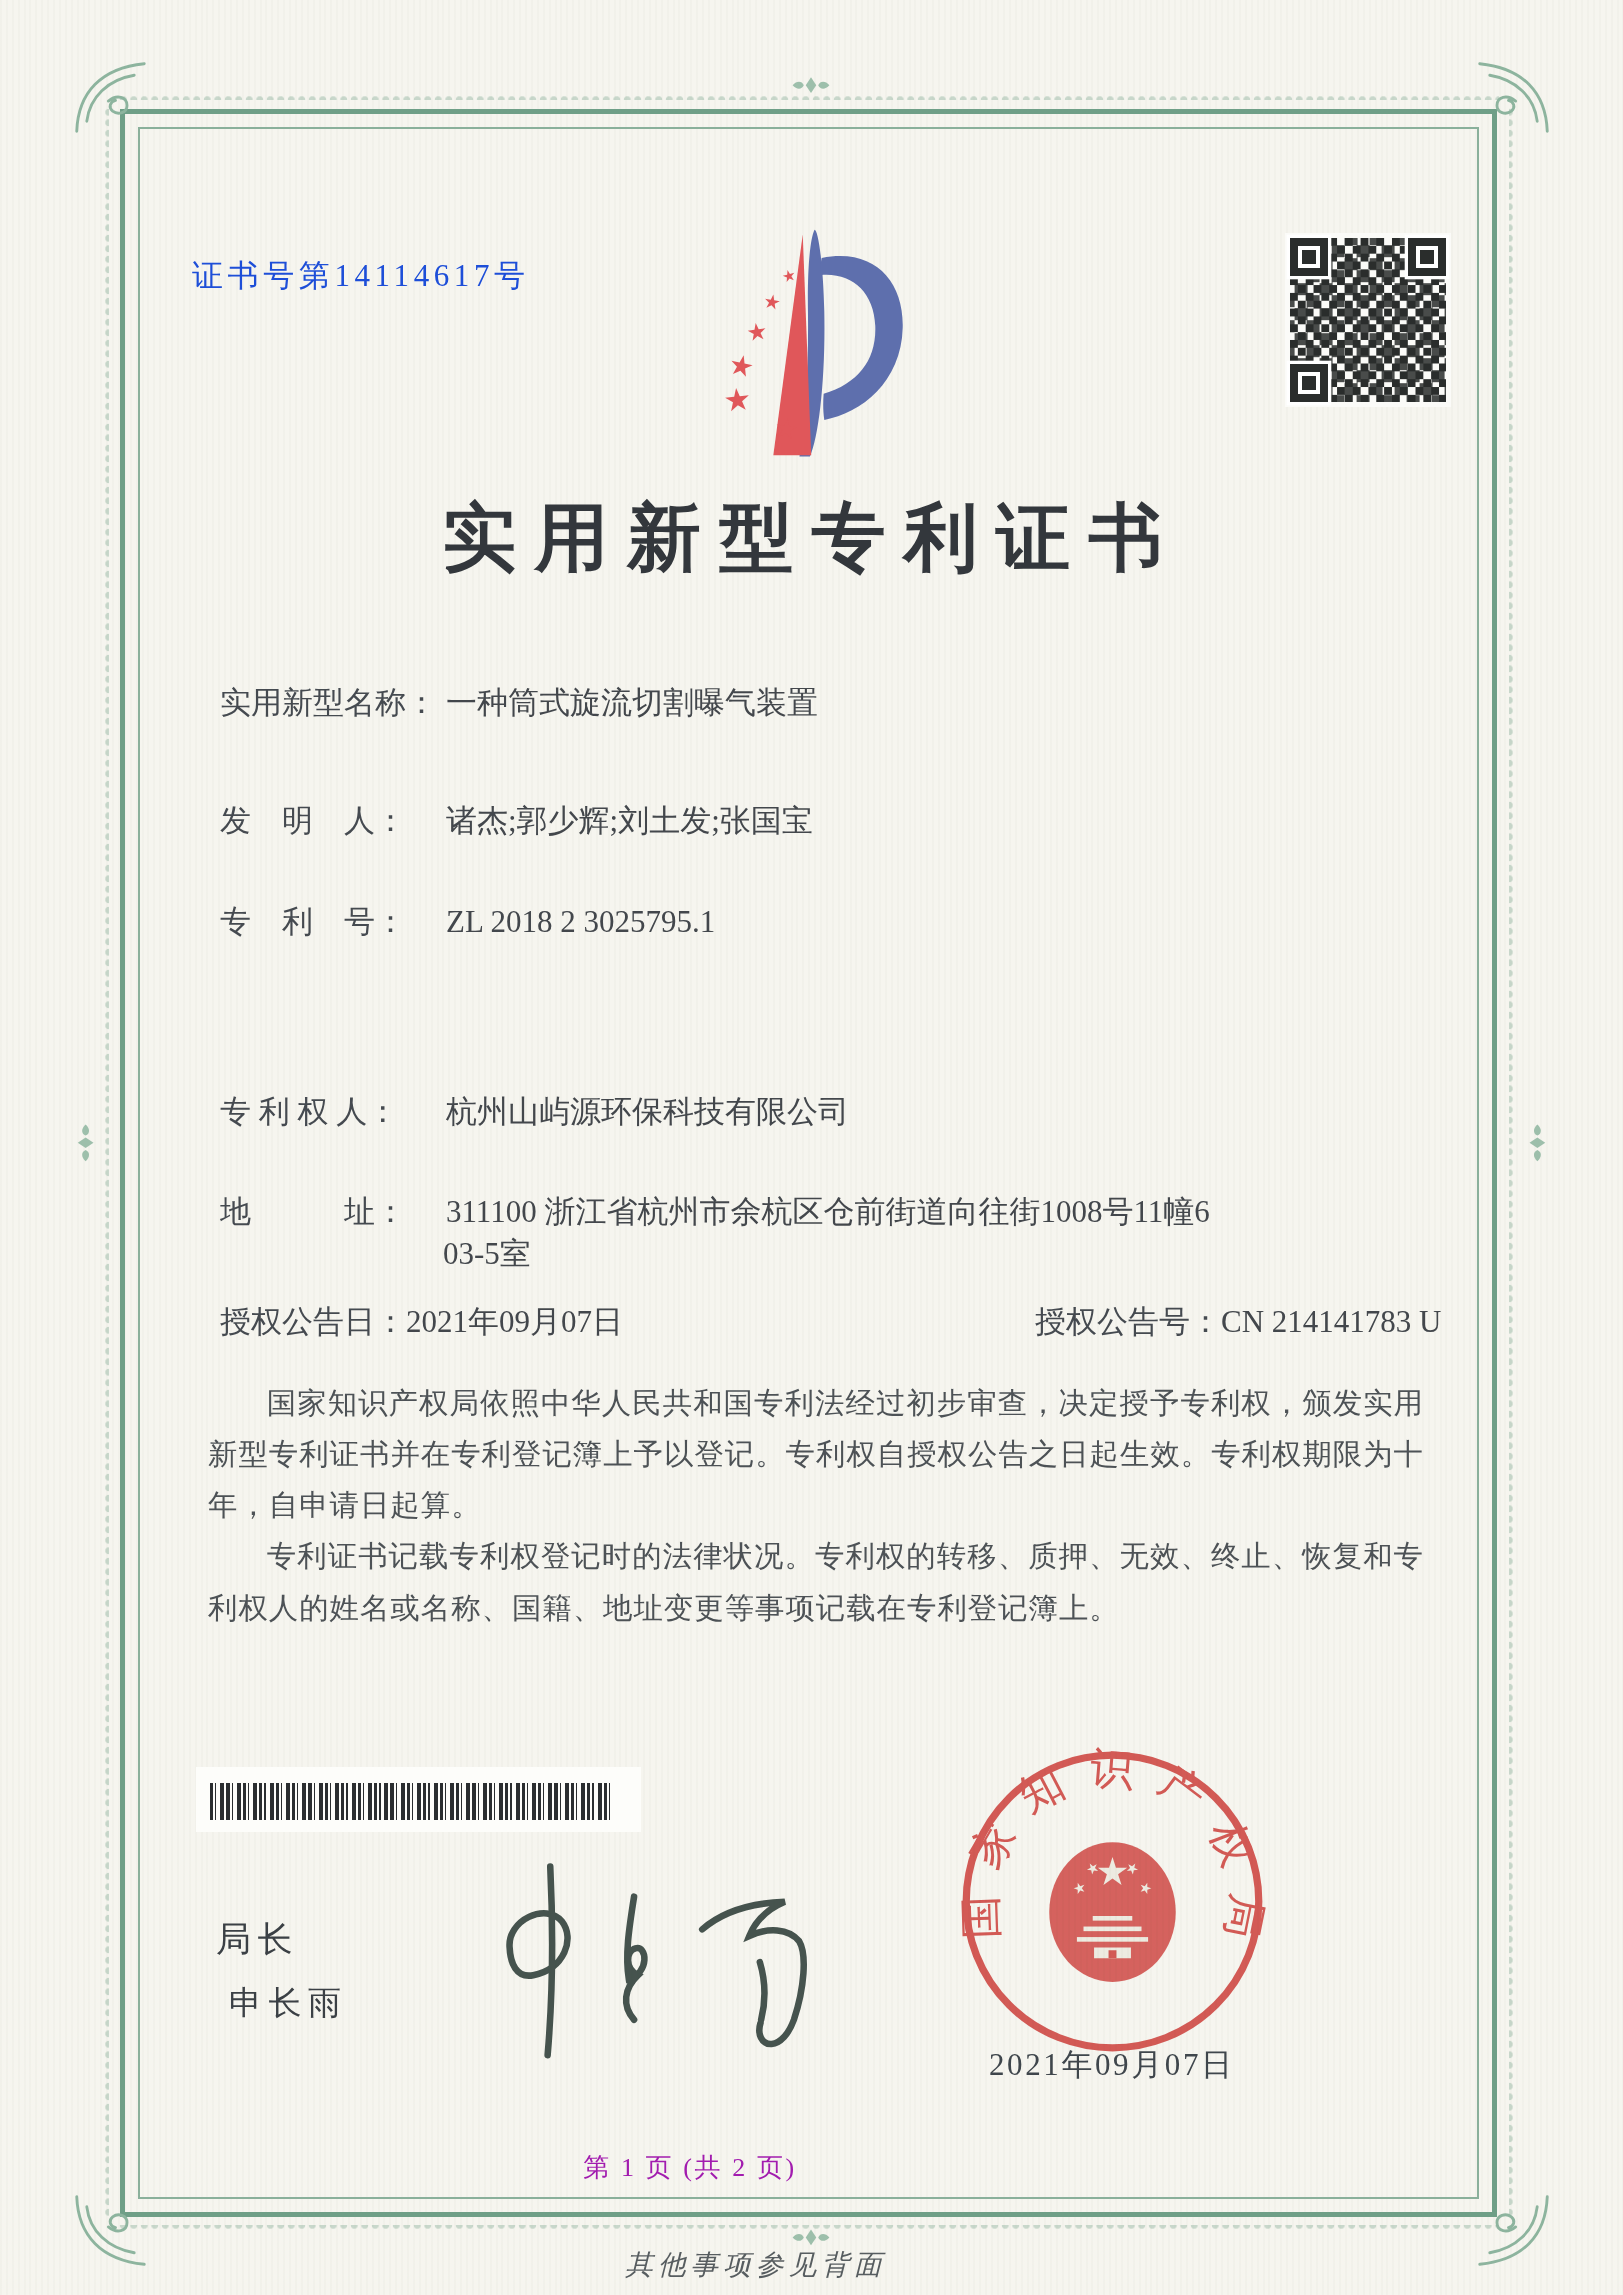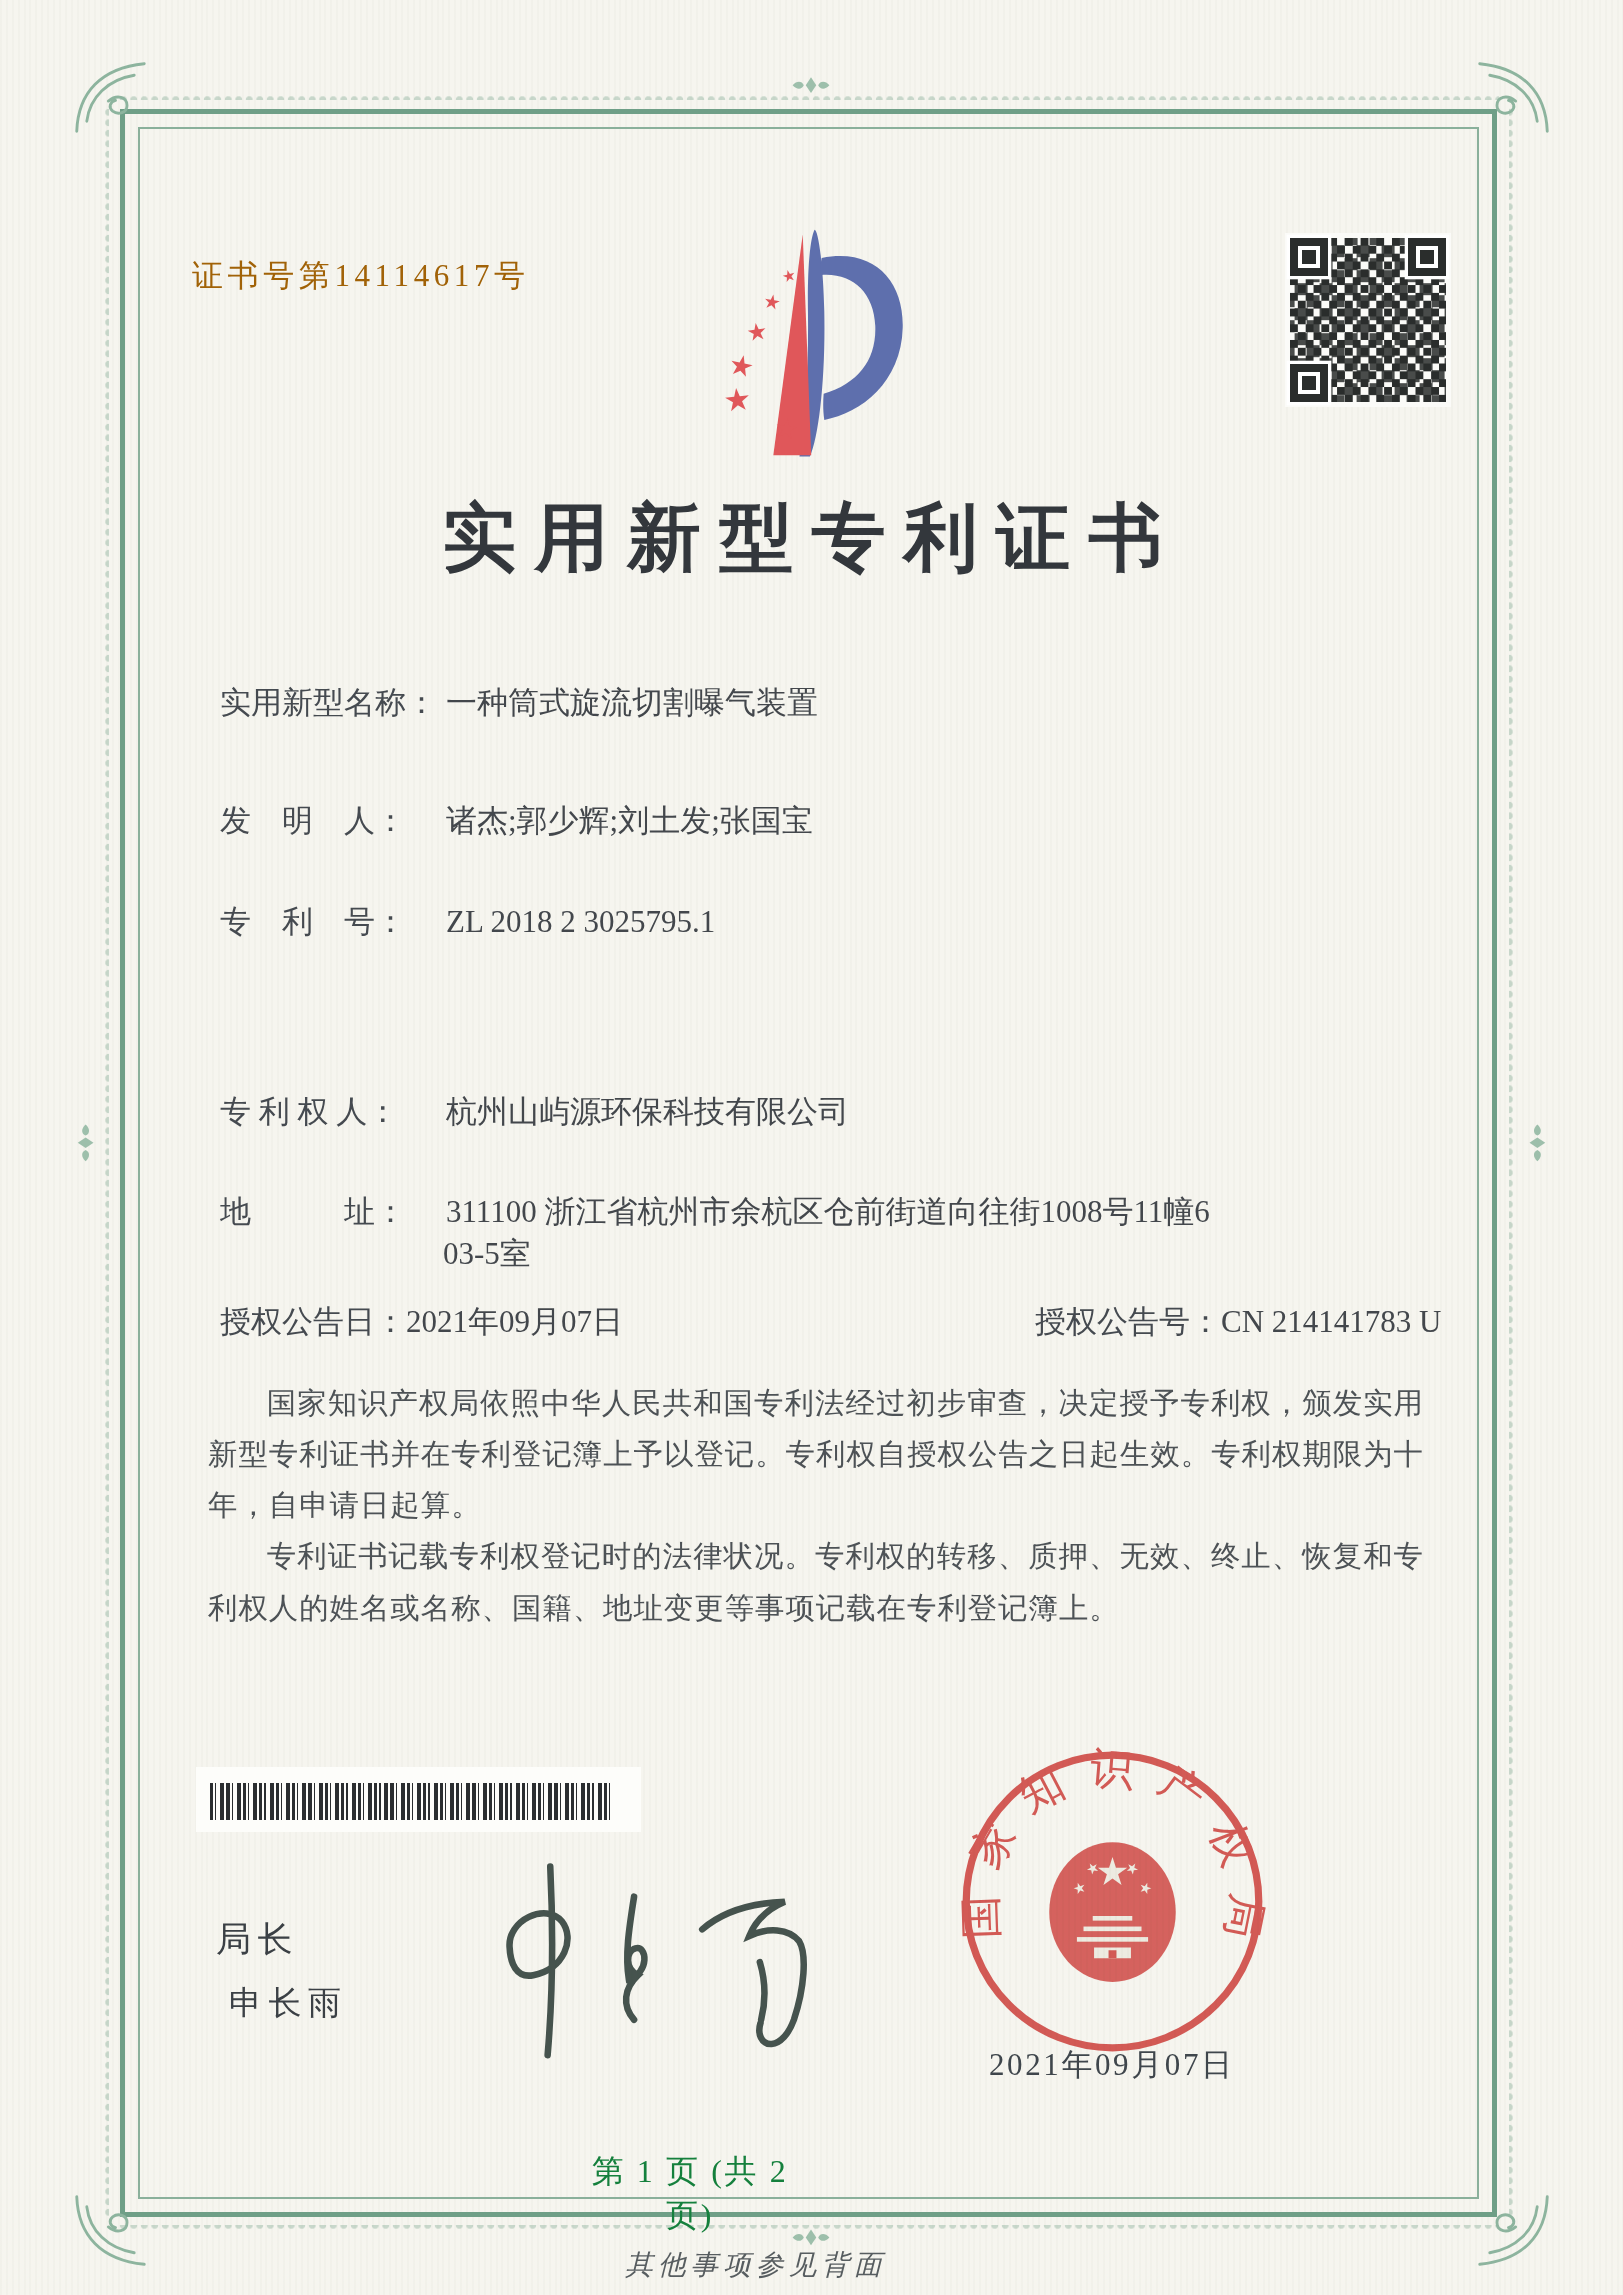--- a/index.html
+++ b/index.html
@@ -30,21 +30,21 @@
   .c-tl{left:71px;top:58px;}
   .c-tr{left:1474px;top:58px;transform:scaleX(-1);}
   .c-bl{left:71px;top:2191px;transform:scaleY(-1);}
   .c-br{left:1474px;top:2191px;transform:scale(-1,-1);}
   .edge-orn{position:absolute;width:42px;height:19.6px;}
   .e-top{left:790px;top:76px;}
   .e-bottom{left:790px;top:2227px;transform:scaleY(-1);}
   .e-left{left:64px;top:1133px;transform:rotate(90deg);}
   .e-right{left:1517px;top:1133px;transform:rotate(-90deg);}
   
-  .cert-no{position:absolute;left:192px;top:255px;font-size:31px;letter-spacing:4.6px;color:#a16207;}
+  .cert-no{position:absolute;left:192px;top:255px;font-size:31px;letter-spacing:4.6px;color:#1d4ed8;}
   .logo{position:absolute;left:674px;top:220px;width:281px;height:255px;}
   .qr{position:absolute;left:1285px;top:233px;width:166px;height:174px;background:#fbfbf8;padding:5.2px;box-sizing:border-box;}
   .qr-noise{position:relative;width:100%;height:100%;
     background:
       repeating-conic-gradient(#2a2d2c 0 25%,transparent 0 50%),
       repeating-conic-gradient(rgba(42,45,44,.85) 0 25%,transparent 0 50%);
     background-size:15.7px 15.7px,25px 25px;background-position:0 0,4.6px 7.2px;}
   .finder{position:absolute;width:38px;height:38px;border:8.5px solid #2a2d2c;background:#fff;box-sizing:border-box;box-shadow:0 0 0 3.3px #fff;}
   .finder::after{content:"";position:absolute;inset:3.9px;background:#2a2d2c;}
   .f-tl{left:0;top:0;} .f-tr{right:0;top:0;} .f-bl{left:0;bottom:0;}
@@ -63,21 +63,21 @@
   
   .barcode-strip{position:absolute;left:196px;top:1767px;width:445px;height:65px;background:#fdfdfa;}
   .barcode{position:absolute;left:14.4px;top:15.7px;width:402px;height:37px;
     background:repeating-linear-gradient(90deg,#2b2e30 0 3.3px,#fdfdfa 3.3px 5.2px,#2b2e30 5.2px 6.5px,#fdfdfa 6.5px 10.5px,#2b2e30 10.5px 14.4px,#fdfdfa 14.4px 16.4px);}
   .director-title{position:absolute;left:216px;top:1916px;font-size:35px;letter-spacing:6.5px;color:#3b4045;}
   .director-name{position:absolute;left:216px;top:1981px;font-size:33px;letter-spacing:6.5px;color:#3b4045;margin-left:13px;}
   .signature{position:absolute;left:452px;top:1856px;width:393px;height:209px;}
   .seal{position:absolute;left:957px;top:1746px;width:311px;height:311px;opacity:.92;mix-blend-mode:multiply;}
   .seal-date{position:absolute;left:989px;top:2044px;font-size:31px;letter-spacing:2.6px;color:#3f464c;}
   .page-indicator{position:absolute;left:582px;top:2150px;width:216px;text-align:center;
-                  font-size:32px;letter-spacing:2.6px;color:#15803d;}
+                  font-size:26px;letter-spacing:2.6px;color:#a21caf;}
   .back-note{position:absolute;left:609px;top:2247px;width:294px;text-align:center;
              font-size:27.5px;font-style:italic;letter-spacing:5.2px;color:#575d60;}
 </style>
 </head>
 <body>
 
 <div class="page">
 
   <div class="lace lace-top"></div>
   <div class="lace lace-bottom"></div>

